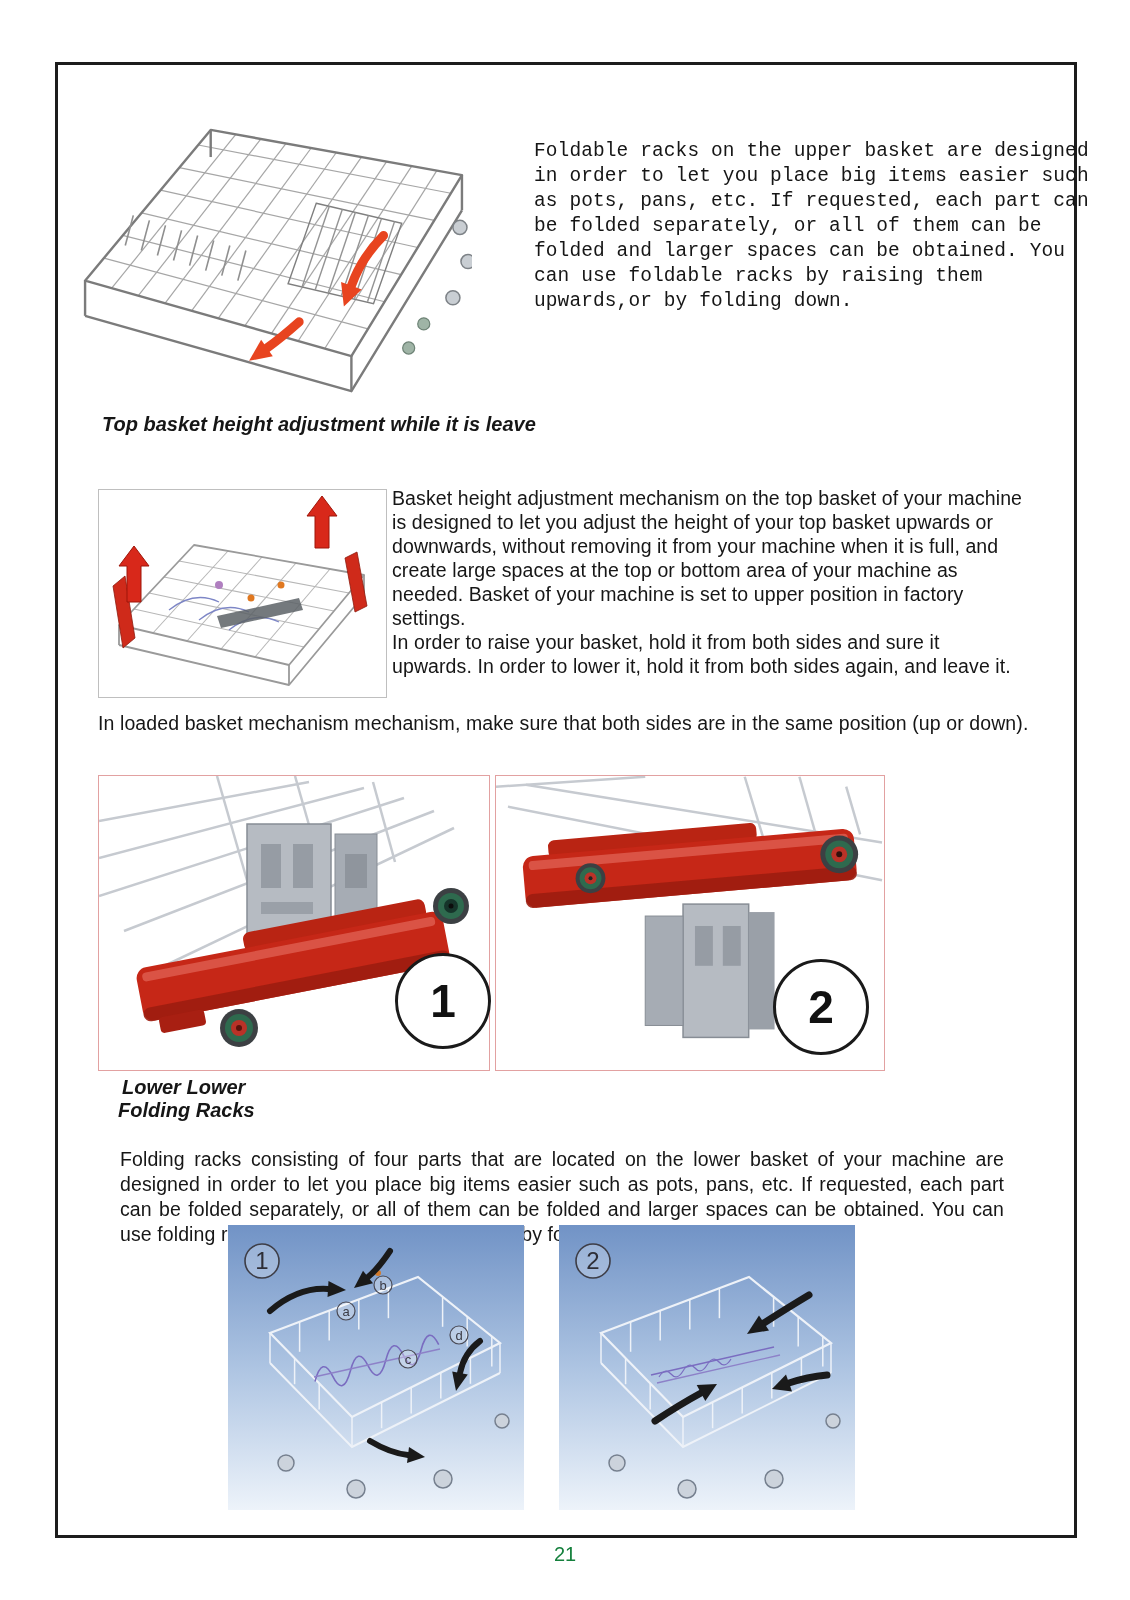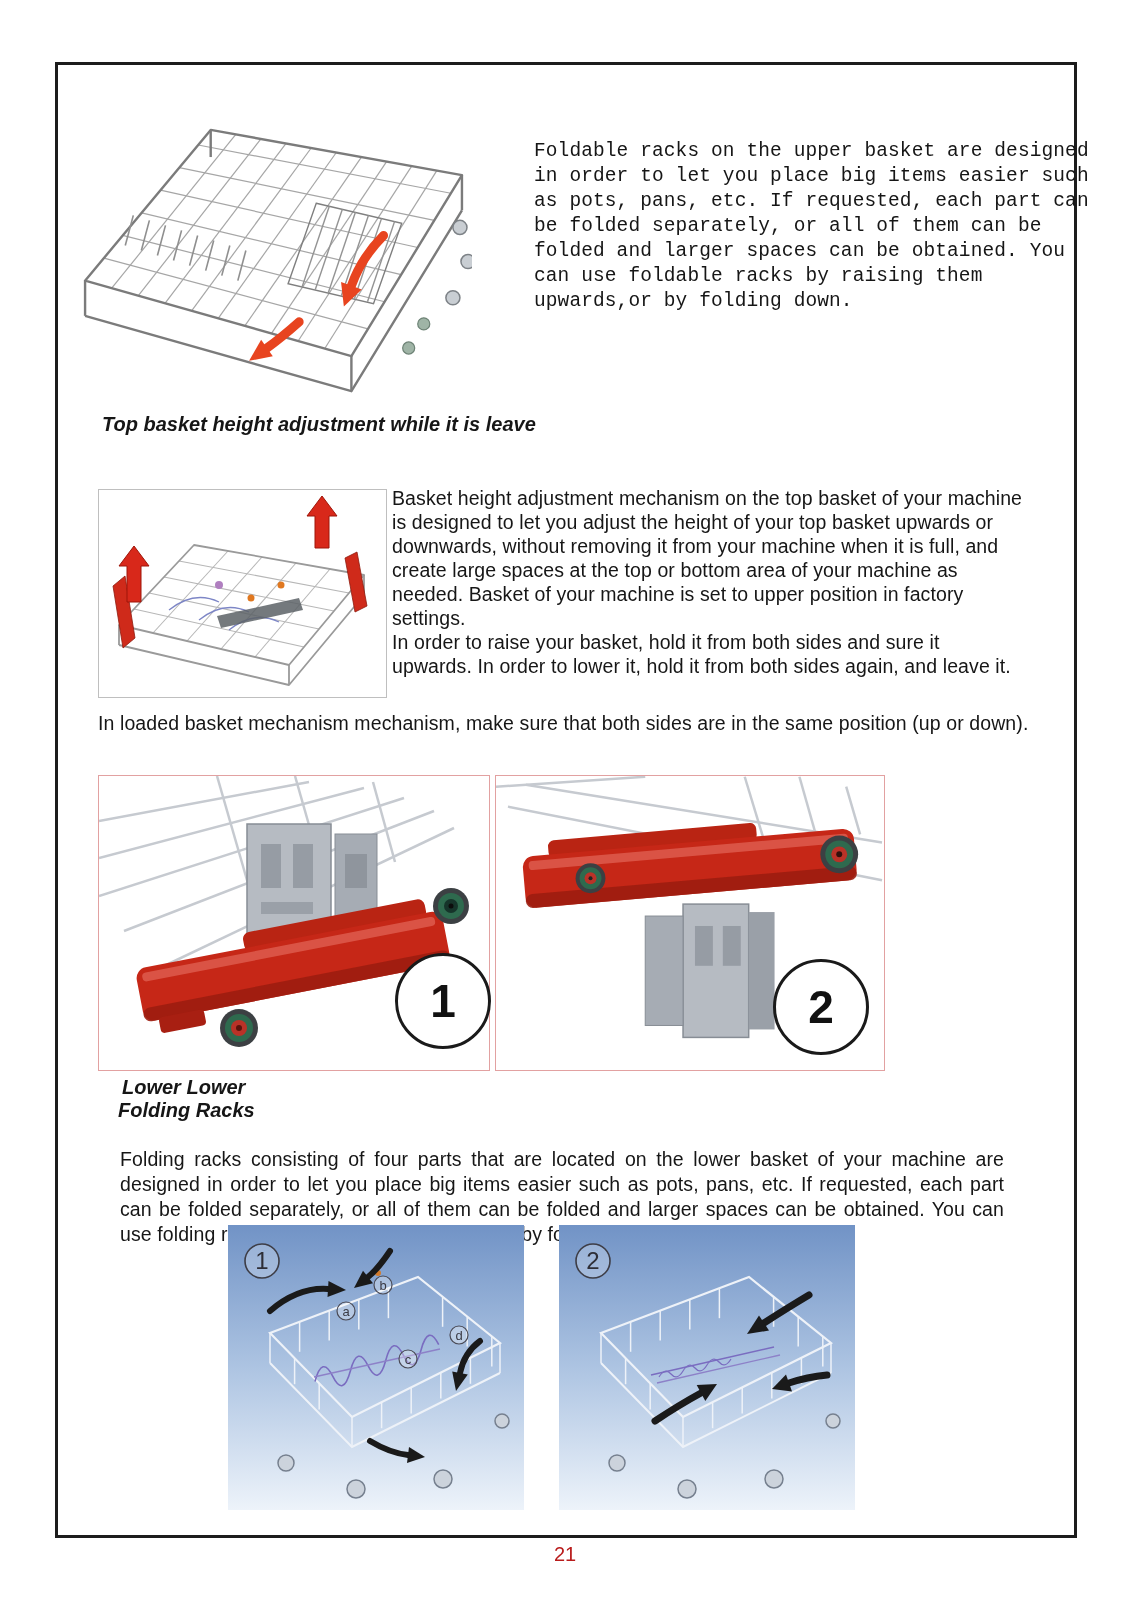--- a/index.html
+++ b/index.html
@@ -8,21 +8,21 @@
   .frame{position:absolute;left:55px;top:62px;width:1022px;height:1476px;border:3px solid #1c1c1c;box-sizing:border-box;}
   .frame > *{position:absolute;}
   .body-text{font-size:19.5px;line-height:25px;letter-spacing:0.1px;}
   .tight{line-height:24px;}
   .heading{font-size:20px;font-weight:bold;font-style:italic;line-height:23px;}
   .justify{text-align:justify;margin-top:24px;}
   .illo-border{border:1px solid #bfbfbf;background:#fff;}
   .photo{border:1px solid #e2a1a1;background:#ffffff;box-sizing:border-box;overflow:hidden;}
   .num-circle{width:90px;height:90px;border:3px solid #1a1a1a;border-radius:50%;background:#ffffff;
               display:flex;align-items:center;justify-content:center;font-size:46px;font-weight:bold;color:#111;}
-  .page-number{position:absolute;top:1543px;left:0;width:100%;text-align:center;font-size:20px;color:#b91c1c;}
+  .page-number{position:absolute;top:1543px;left:0;width:100%;text-align:center;font-size:20px;color:#15803d;}
   svg{display:block;}
 </style>
 </head>
 <body>
 
 <div class="page">
   <div class="frame">
 
     <div style="left:12px;top:18px;width:402px;height:330px;">
       <svg width="402" height="330" viewBox="0 0 400 325">

